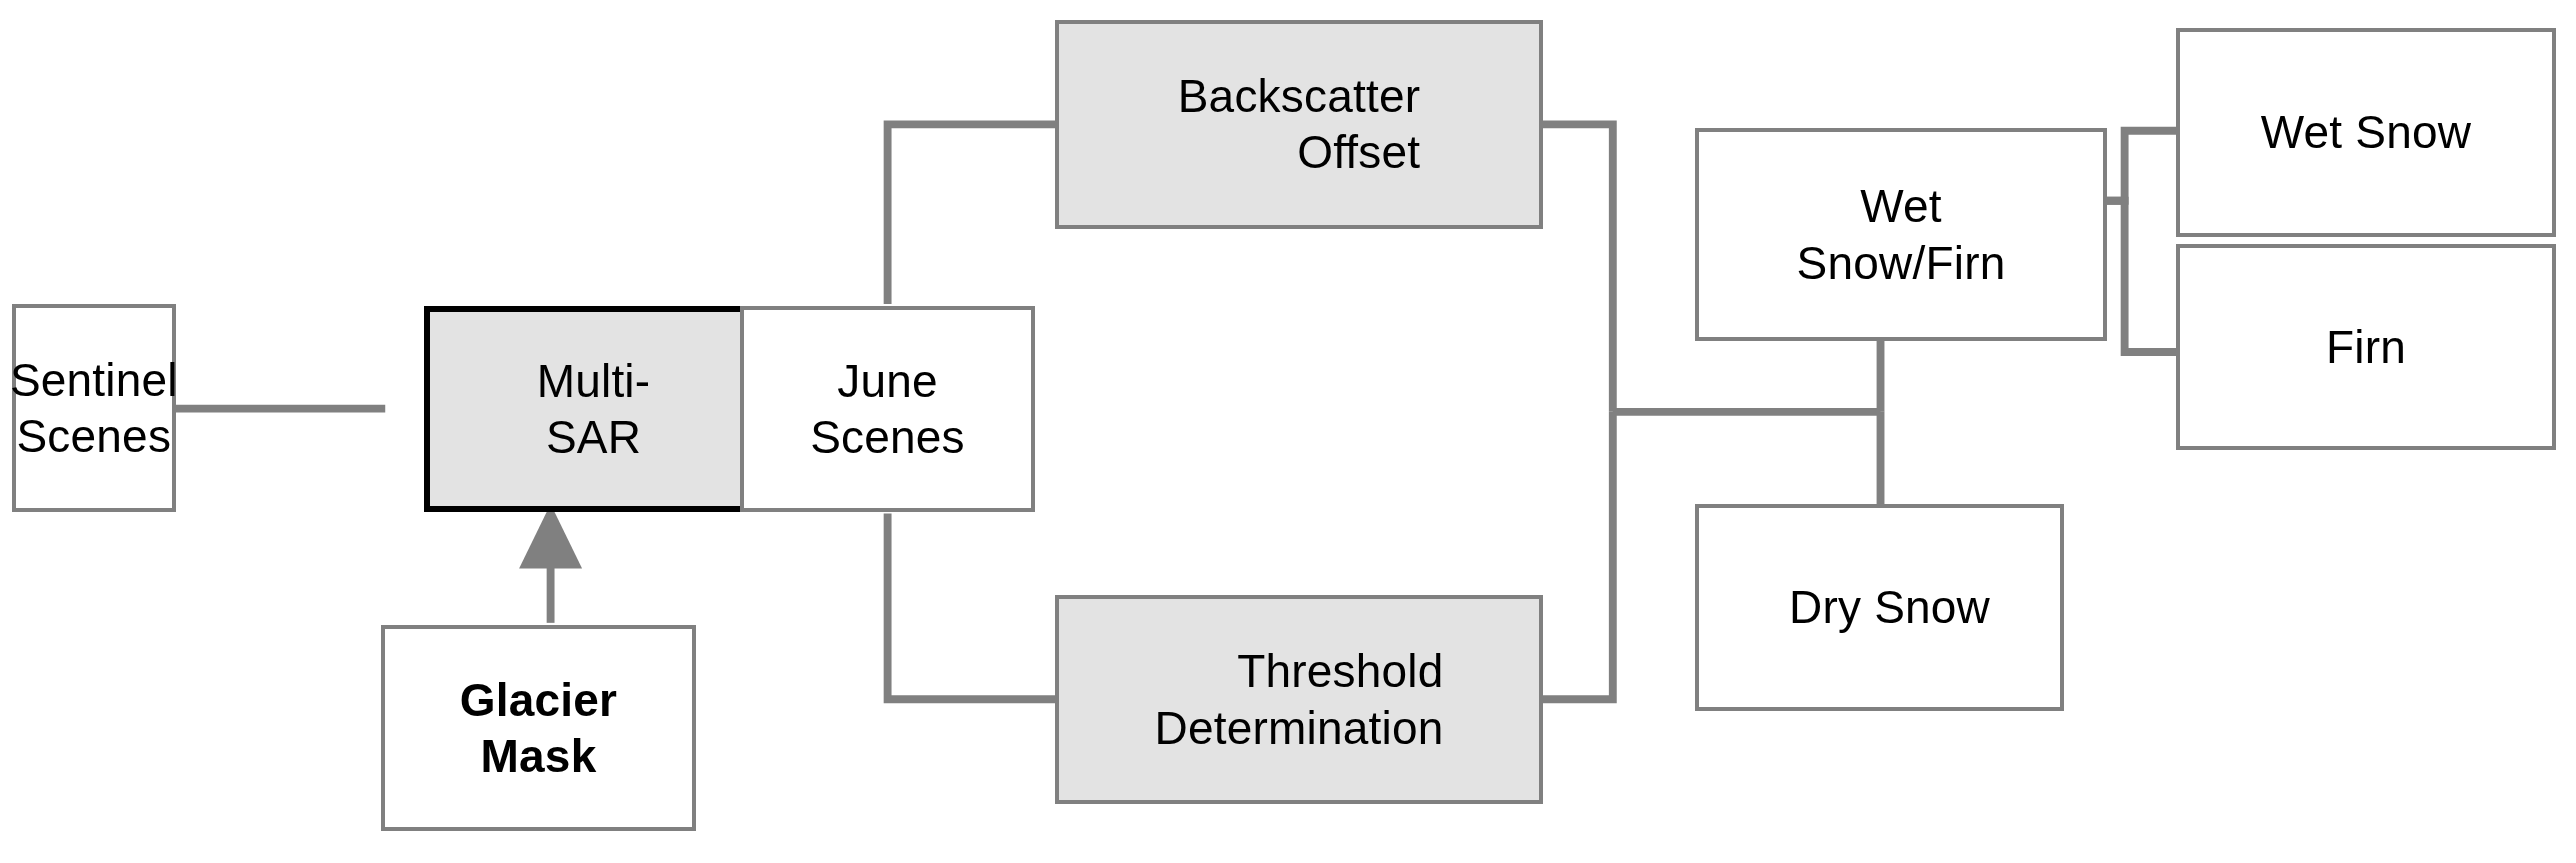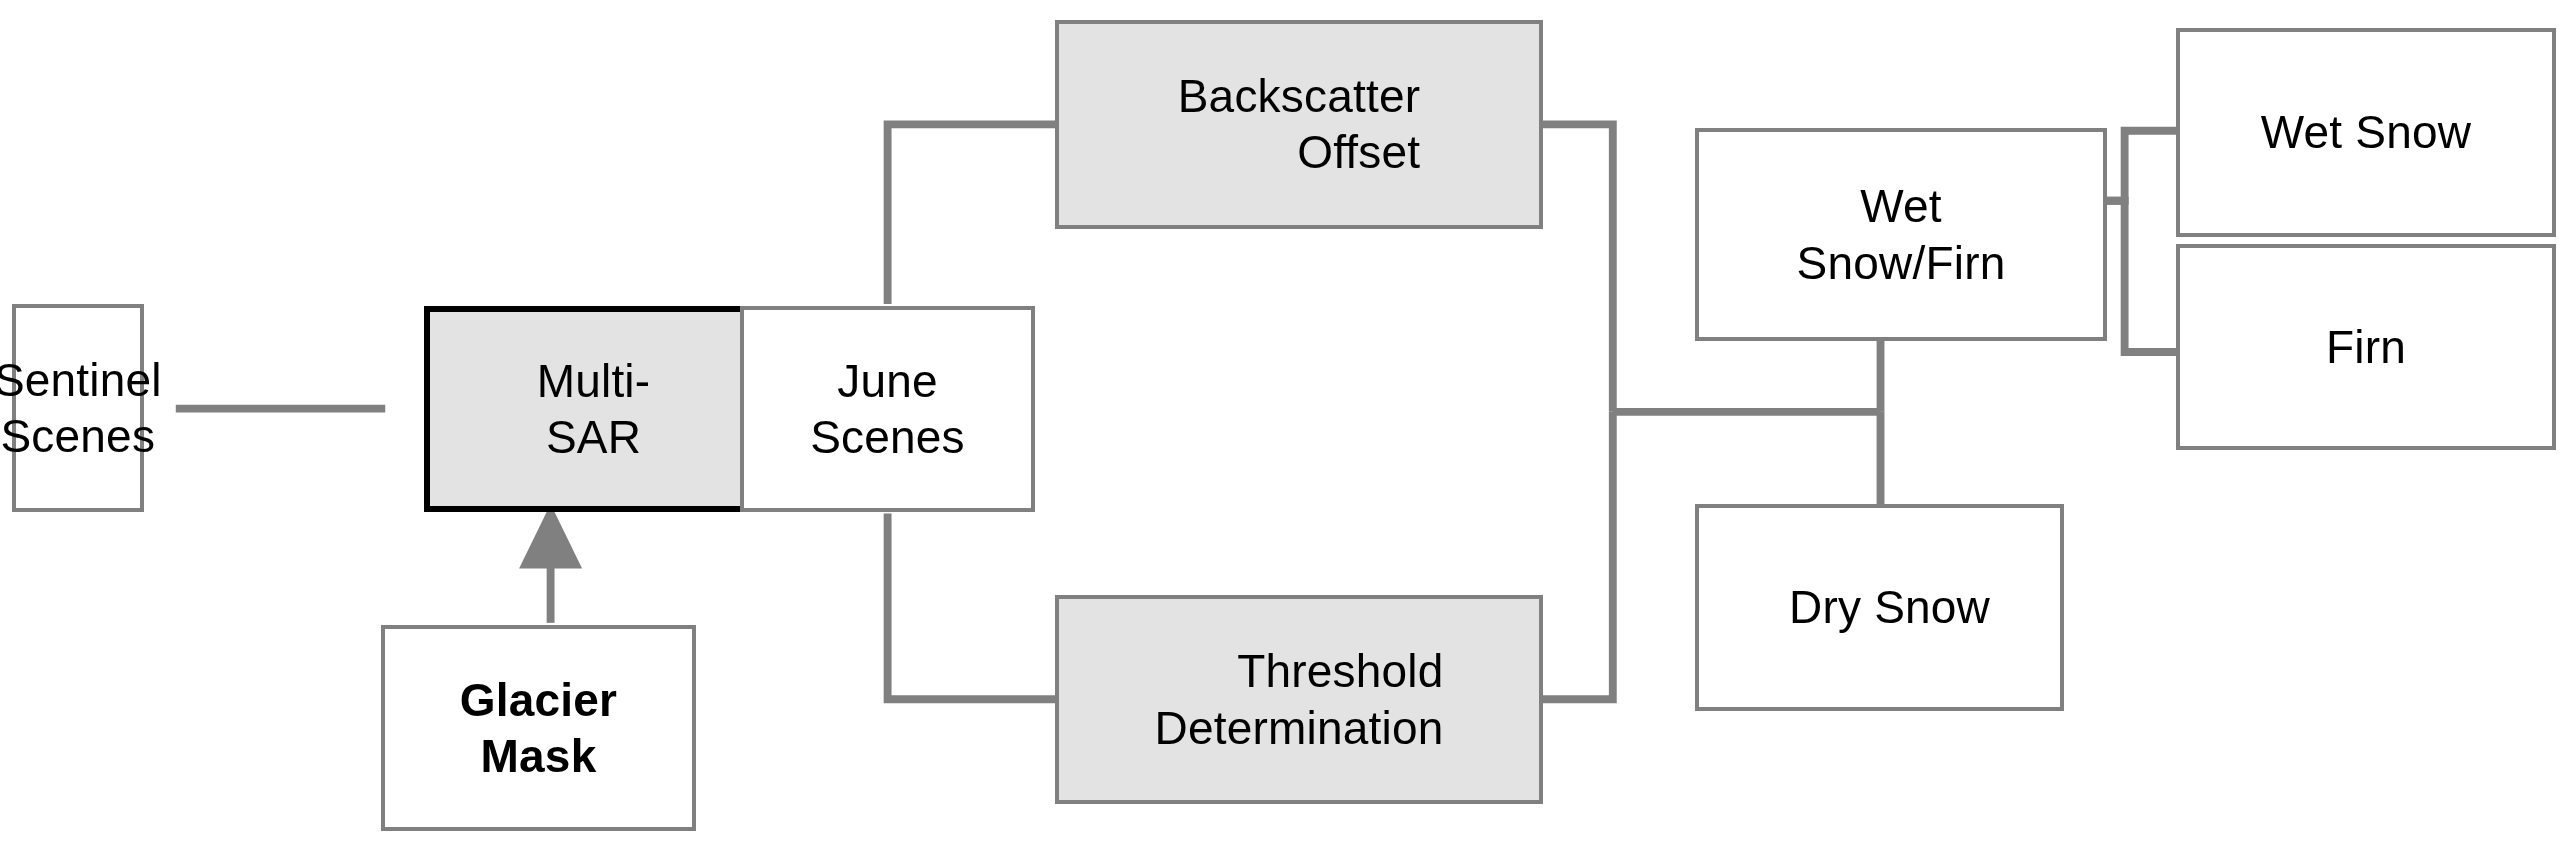--- a/index.html
+++ b/index.html
@@ -87,21 +87,21 @@
 
       <path d="M 2388 523 L 2388 642"></path>
 
       <path d="M 2618 255 L 2698 255 L 2698 166 L 2765 166"></path>
 
       <path d="M 2618 255 L 2698 255 L 2698 447 L 2765 447"></path>
 
     </g>
   </svg>
 
-  <div class="node plain" style="left:11.8px; top:304px; width:132px; height:208px;">
+  <div class="node plain" style="left:11.8px; top:304px; width:164px; height:208px;">
     <span class="label">Sentinel
 Scenes</span>
   </div>
 
   <div class="node emphasis" style="left:384px; top:306px; width:339px; height:206px;margin-left:40px;">
     <span class="label">Multi-
 SAR</span>
   </div>
 
   <div class="node plain" style="left:740px; top:306px; width:295px; height:206px;justify-content:center;">

